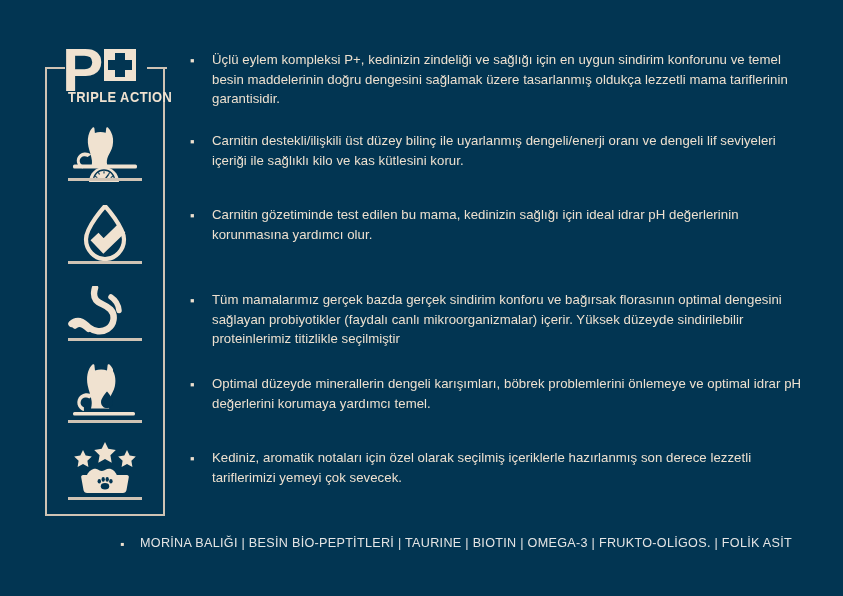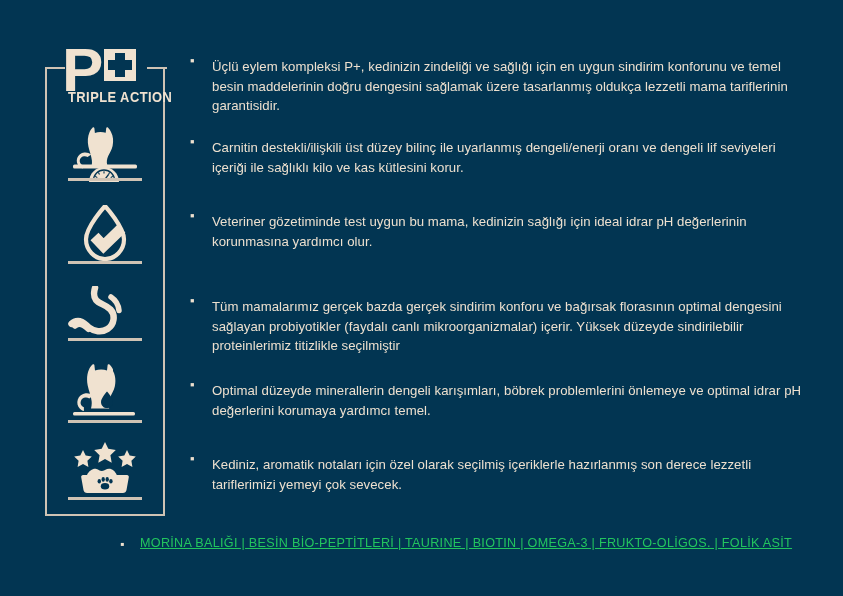--- a/index.html
+++ b/index.html
@@ -144,43 +144,41 @@
     font-size: 13px;
     line-height: 20px;
     padding-top: 1px;
   }
   .bullet-text {
     flex: 1 1 auto;
     color: #ede0cf;
     font-size: 13.2px;
     line-height: 19.5px;
     letter-spacing: 0.05px;
-    margin-top: 7px;
   }
 
   
   .ingredients {
     position: absolute;
     left: 120px;
     top: 534px;
     display: flex;
     align-items: flex-start;
   }
   .ingredients .bullet-mark {
     width: 20px;
     font-size: 12px;
     line-height: 18px;
   }
   .ingredients-text {
-    color: #22c55e;
+    color: #e5e5e5;
     font-size: 12.6px;
     line-height: 18px;
     letter-spacing: 0.3px;
     white-space: nowrap;
-    text-decoration: underline;
   }
 </style>
 </head>
 <body>
 
 <div class="page">
 
   <div class="feature-panel"></div>
   <div class="frame-top-left"></div>
   <div class="frame-top-right"></div>
@@ -265,21 +263,21 @@
       <span class="bullet-text">Üçlü eylem kompleksi P+, kedinizin zindeliği ve sağlığı için en uygun sindirim konforunu ve temel besin maddelerinin doğru dengesini sağlamak üzere tasarlanmış oldukça lezzetli mama tariflerinin garantisidir.</span>
     </div>
 
     <div class="bullet-row" style="top:81px;">
       <span class="bullet-mark">▪</span>
       <span class="bullet-text">Carnitin destekli/ilişkili üst düzey bilinç ile uyarlanmış dengeli/enerji oranı ve dengeli lif seviyeleri içeriği ile sağlıklı kilo ve kas kütlesini korur.</span>
     </div>
 
     <div class="bullet-row" style="top:155px;">
       <span class="bullet-mark">▪</span>
-      <span class="bullet-text">Veteriner gözetiminde test uygun bu mama, kedinizin sağlığı için ideal idrar pH değerlerinin korunmasına yardımcı olur.</span>
+      <span class="bullet-text">Carnitin gözetiminde test edilen bu mama, kedinizin sağlığı için ideal idrar pH değerlerinin korunmasına yardımcı olur.</span>
     </div>
 
     <div class="bullet-row" style="top:240px;">
       <span class="bullet-mark">▪</span>
       <span class="bullet-text">Tüm mamalarımız gerçek bazda gerçek sindirim konforu ve bağırsak florasının optimal dengesini sağlayan probiyotikler (faydalı canlı mikroorganizmalar) içerir. Yüksek düzeyde sindirilebilir proteinlerimiz titizlikle seçilmiştir</span>
     </div>
 
     <div class="bullet-row" style="top:324px;">
       <span class="bullet-mark">▪</span>
       <span class="bullet-text">Optimal düzeyde minerallerin dengeli karışımları, böbrek problemlerini önlemeye ve optimal idrar pH değerlerini korumaya yardımcı temel.</span>

